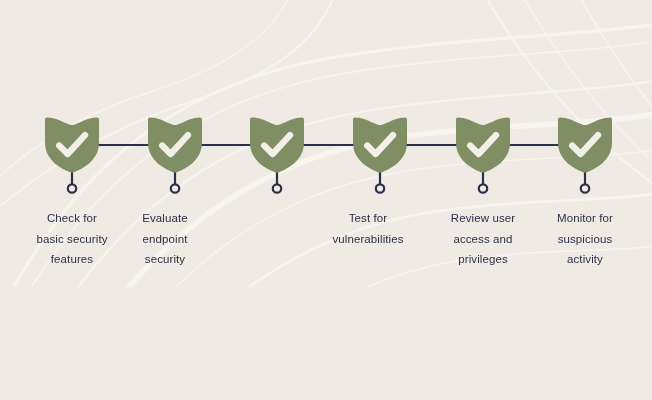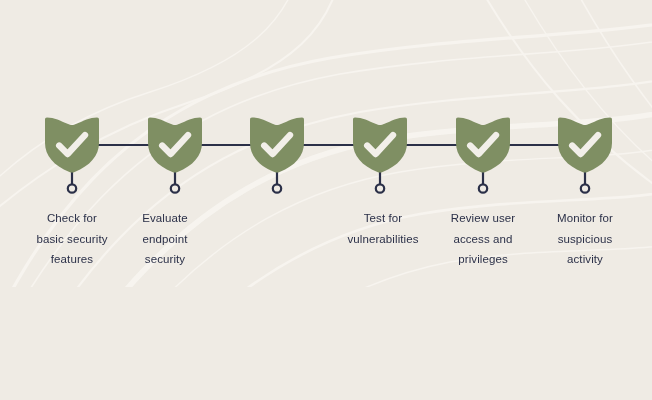--- a/index.html
+++ b/index.html
@@ -137,21 +137,21 @@
       <use href="#shield-check-glyph" x="0" y="0" transform="translate(585,145)"></use>
     </g>
   </svg>
 
   <div class="step-label" style="left:12px; width:120px;">Check for
 basic security
 features</div>
   <div class="step-label" style="left:113px; width:104px;">Evaluate
 endpoint
 security</div>
-  <div class="step-label" style="left:321px; width:124px;">Test for
+  <div class="step-label" style="left:306px; width:124px;">Test for
 vulnerabilities</div>
   <div class="step-label" style="left:529px; width:112px;">Monitor for
 suspicious
 activity</div>
   <div class="step-label" style="left:424px; width:118px;">Review user
 access and
 privileges</div>
 
 </div>
 

